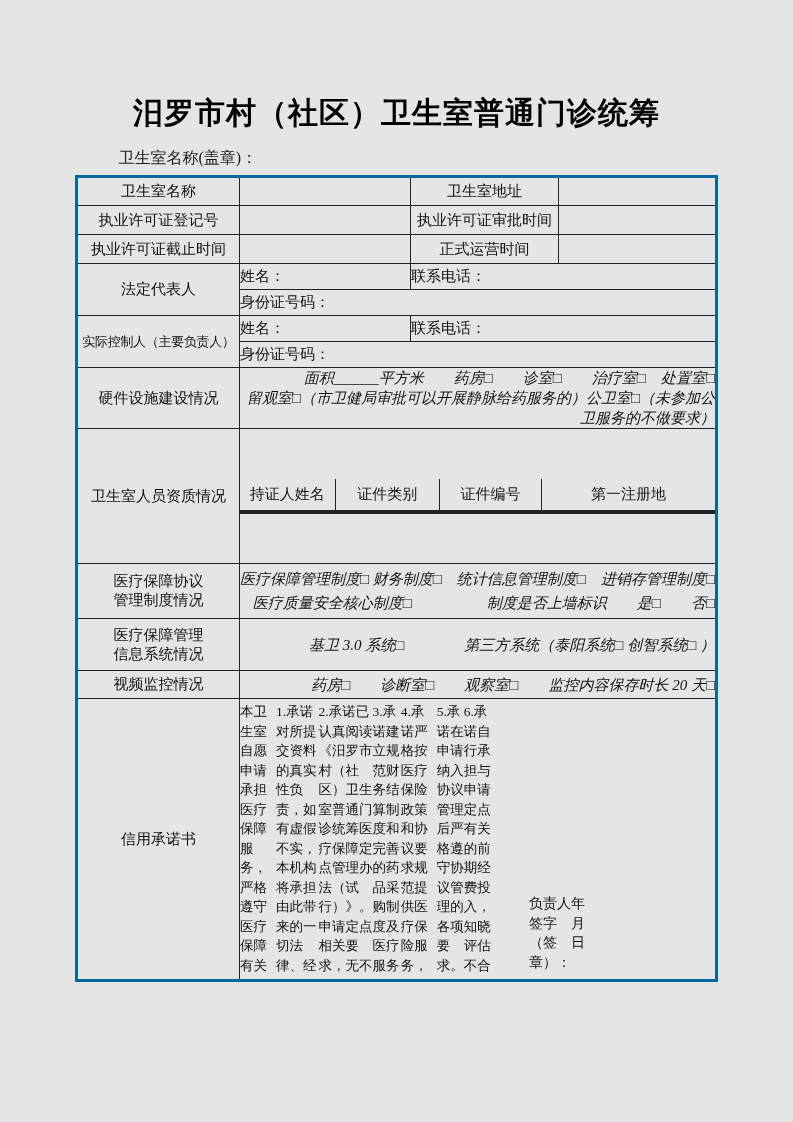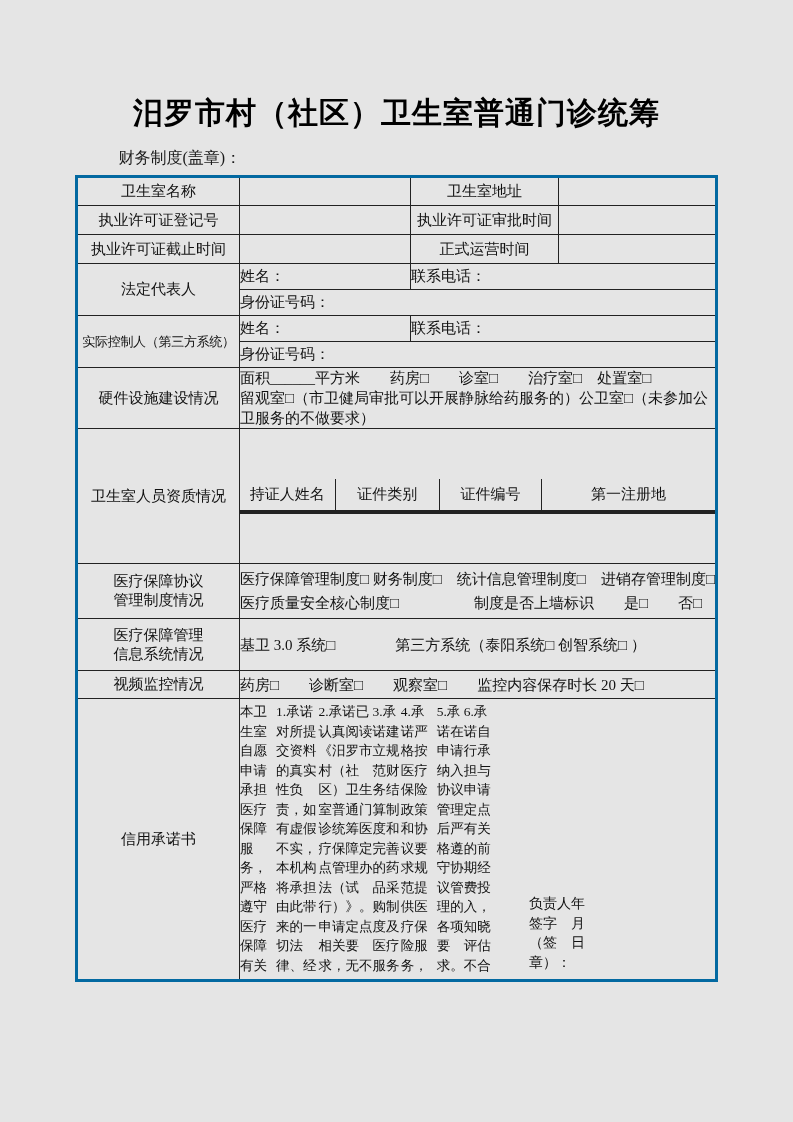--- a/index.html
+++ b/index.html
@@ -43,21 +43,21 @@
     border-collapse:collapse;
     table-layout:fixed;
     font-size:15px;
     color:#111;
   }
   table.main td { border:1px solid #222; vertical-align:middle; padding:0; }
   table.main { border:3px solid #0369a1; }
   td.lbl { text-align:center; padding:0 2px; }
   td.lbl.tight { font-size:13px; white-space:nowrap; letter-spacing:-0.3px; }
   td.field { text-align:left; padding:0 0 0 8px; }
-  td.content { text-align:left; padding:2px 7px; line-height:20px; }
+  td.content { text-align:right; padding:2px 7px; line-height:20px;font-style:italic; }
   .pre { white-space:pre-line; }
   tr.h29 { height:29px; } tr.h26 { height:26px; }
   tr.h59 { height:59px; } tr.h55 { height:55px; }
   tr.h52 { height:52px; } tr.h28 { height:28px; }
   tr.h135 { height:135px; } tr.h282 { height:282px; }
   
   td.c2line { line-height:24px; }
   
   td.subhost { padding:0; }
   table.sub { border-collapse:collapse; width:100%; height:100%; table-layout:fixed; }
@@ -89,21 +89,21 @@
 </head>
 <body>
 
 <div class="sheet">
 
   <div class="title-block">
     <div class="title-line">汨罗市村（社区）卫生室普通门诊统筹</div>
   </div>
 
   <div class="meta-line">
-    <span class="meta-left">财务制度(盖章)：</span>
+    <span class="meta-left">卫生室名称(盖章)：</span>
   </div>
 
   <table class="main">
     <colgroup>
       <col style="width:163px">
         <col style="width:171px">
         <col style="width:148px">
         <col style="width:158px">
     </colgroup>
 
@@ -130,21 +130,21 @@
     <tr class="h26">
       <td class="lbl" rowspan="2">法定代表人</td>
       <td class="field">姓名：</td>
       <td class="field" colspan="2">联系电话：</td>
     </tr>
     <tr class="h26">
       <td class="field" colspan="3">身份证号码：</td>
     </tr>
 
     <tr class="h26">
-      <td class="lbl tight" rowspan="2">实际控制人（第三方系统）</td>
+      <td class="lbl tight" rowspan="2">实际控制人（主要负责人）</td>
       <td class="field">姓名：</td>
       <td class="field" colspan="2">联系电话：</td>
     </tr>
     <tr class="h26">
       <td class="field" colspan="3">身份证号码：</td>
     </tr>
 
     <tr class="h59">
       <td class="lbl">硬件设施建设情况</td>
       <td class="content pre" colspan="3">面积______平方米　　药房□　　诊室□　　治疗室□　处置室□

